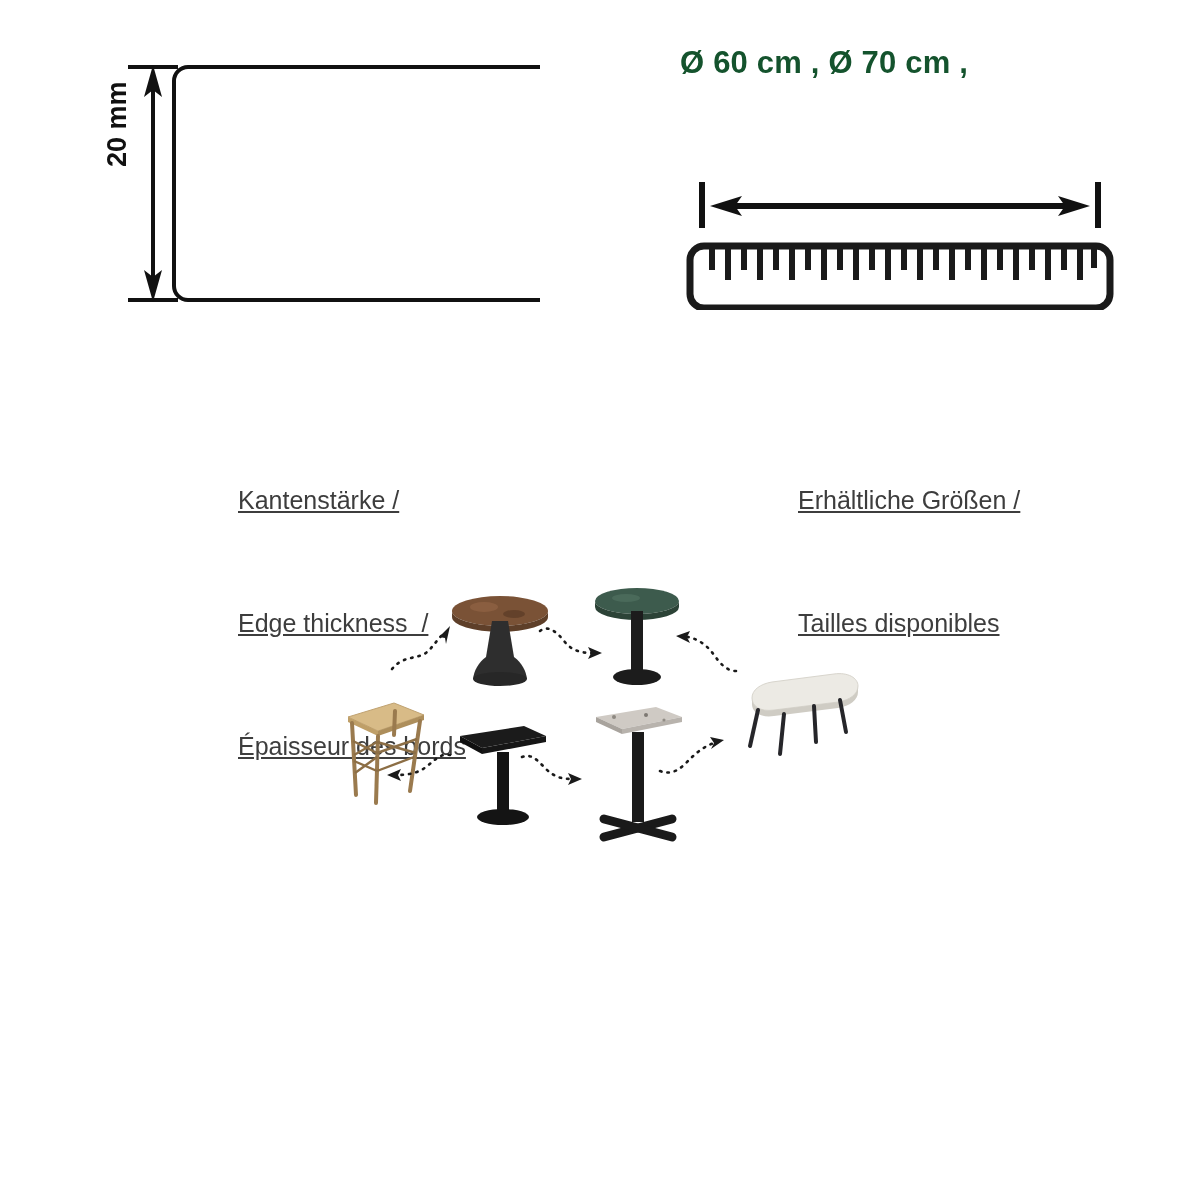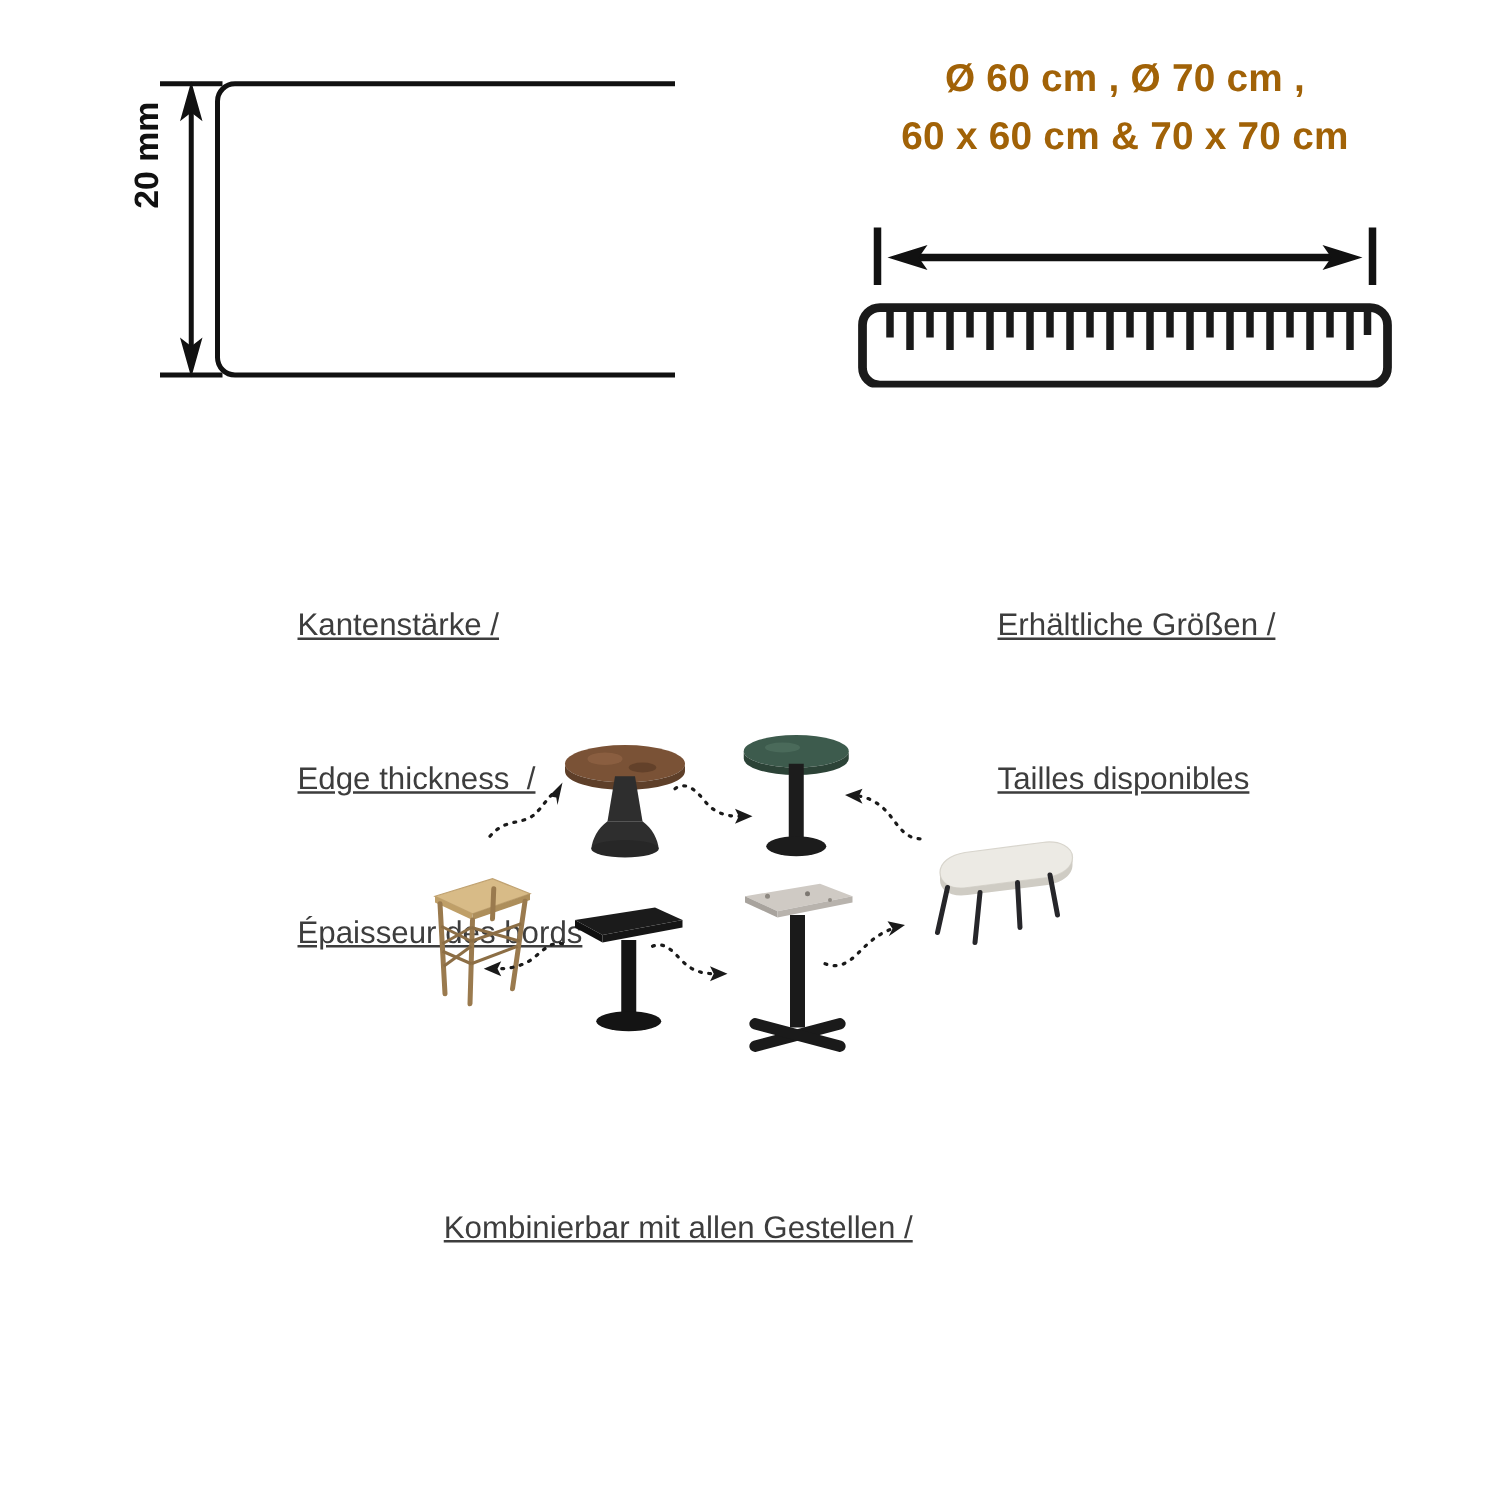--- a/index.html
+++ b/index.html
@@ -46,22 +46,22 @@
     left: 680px;
     top: 40px;
     width: 440px;
     height: 270px;
   }
   #sizes-title {
     position: absolute;
     left: 0;
     top: 0;
     width: 440px;
-    text-align: center;
-    color: #a16207;
+    text-align: left;
+    color: #14532d;
     font-size: 31px;
     font-weight: 700;
     line-height: 46px;
     letter-spacing: 0.2px;
   }
   #sizes-title .tline { display: block; white-space: pre; }
 
   
   #furniture-panel {
     position: absolute;
@@ -102,21 +102,20 @@
 
   <div id="caption-edge" class="caption">
     <span class="cline">Kantenstärke /</span>
     <span class="cline">Edge thickness  /</span>
     <span class="cline">Épaisseur des bords</span>
   </div>
 
   <div id="sizes-panel">
     <div id="sizes-title">
       <span class="tline">Ø 60 cm , Ø 70 cm ,</span>
-      <span class="tline">60 x 60 cm &amp; 70 x 70 cm</span>
     </div>
 
     <svg style="position:absolute; left:0px; top:100px;" width="440" height="170" viewBox="0 0 440 170">
 
       <line x1="22" y1="42" x2="22" y2="88" stroke="#111111" stroke-width="6"></line>
       <line x1="418" y1="42" x2="418" y2="88" stroke="#111111" stroke-width="6"></line>
 
       <line x1="45" y1="66" x2="395" y2="66" stroke="#111111" stroke-width="6"></line>
       <polygon points="30,66 62,56 55,66 62,76" fill="#111111"></polygon>
       <polygon points="410,66 378,56 385,66 378,76" fill="#111111"></polygon>
@@ -281,17 +280,16 @@
 
     <div class="arrow" style="left:338px; top:160px;">
       <svg width="72" height="54" viewBox="0 0 72 54">
         <path d="M 2 46 C 12 50 20 46 28 38 C 36 30 44 22 56 18" fill="none" stroke="#1a1a1a" stroke-width="2.6" stroke-dasharray="1.5 6" stroke-linecap="round"></path>
         <polygon points="66,15 52,12 56,18 53,24" fill="#1a1a1a"></polygon>
       </svg>
     </div>
   </div>
 
   <div id="caption-frames" class="caption">
-    <span class="cline">Kombinierbar mit allen Gestellen /</span>
     
   </div>
 
 </div>
 
 </body></html>

